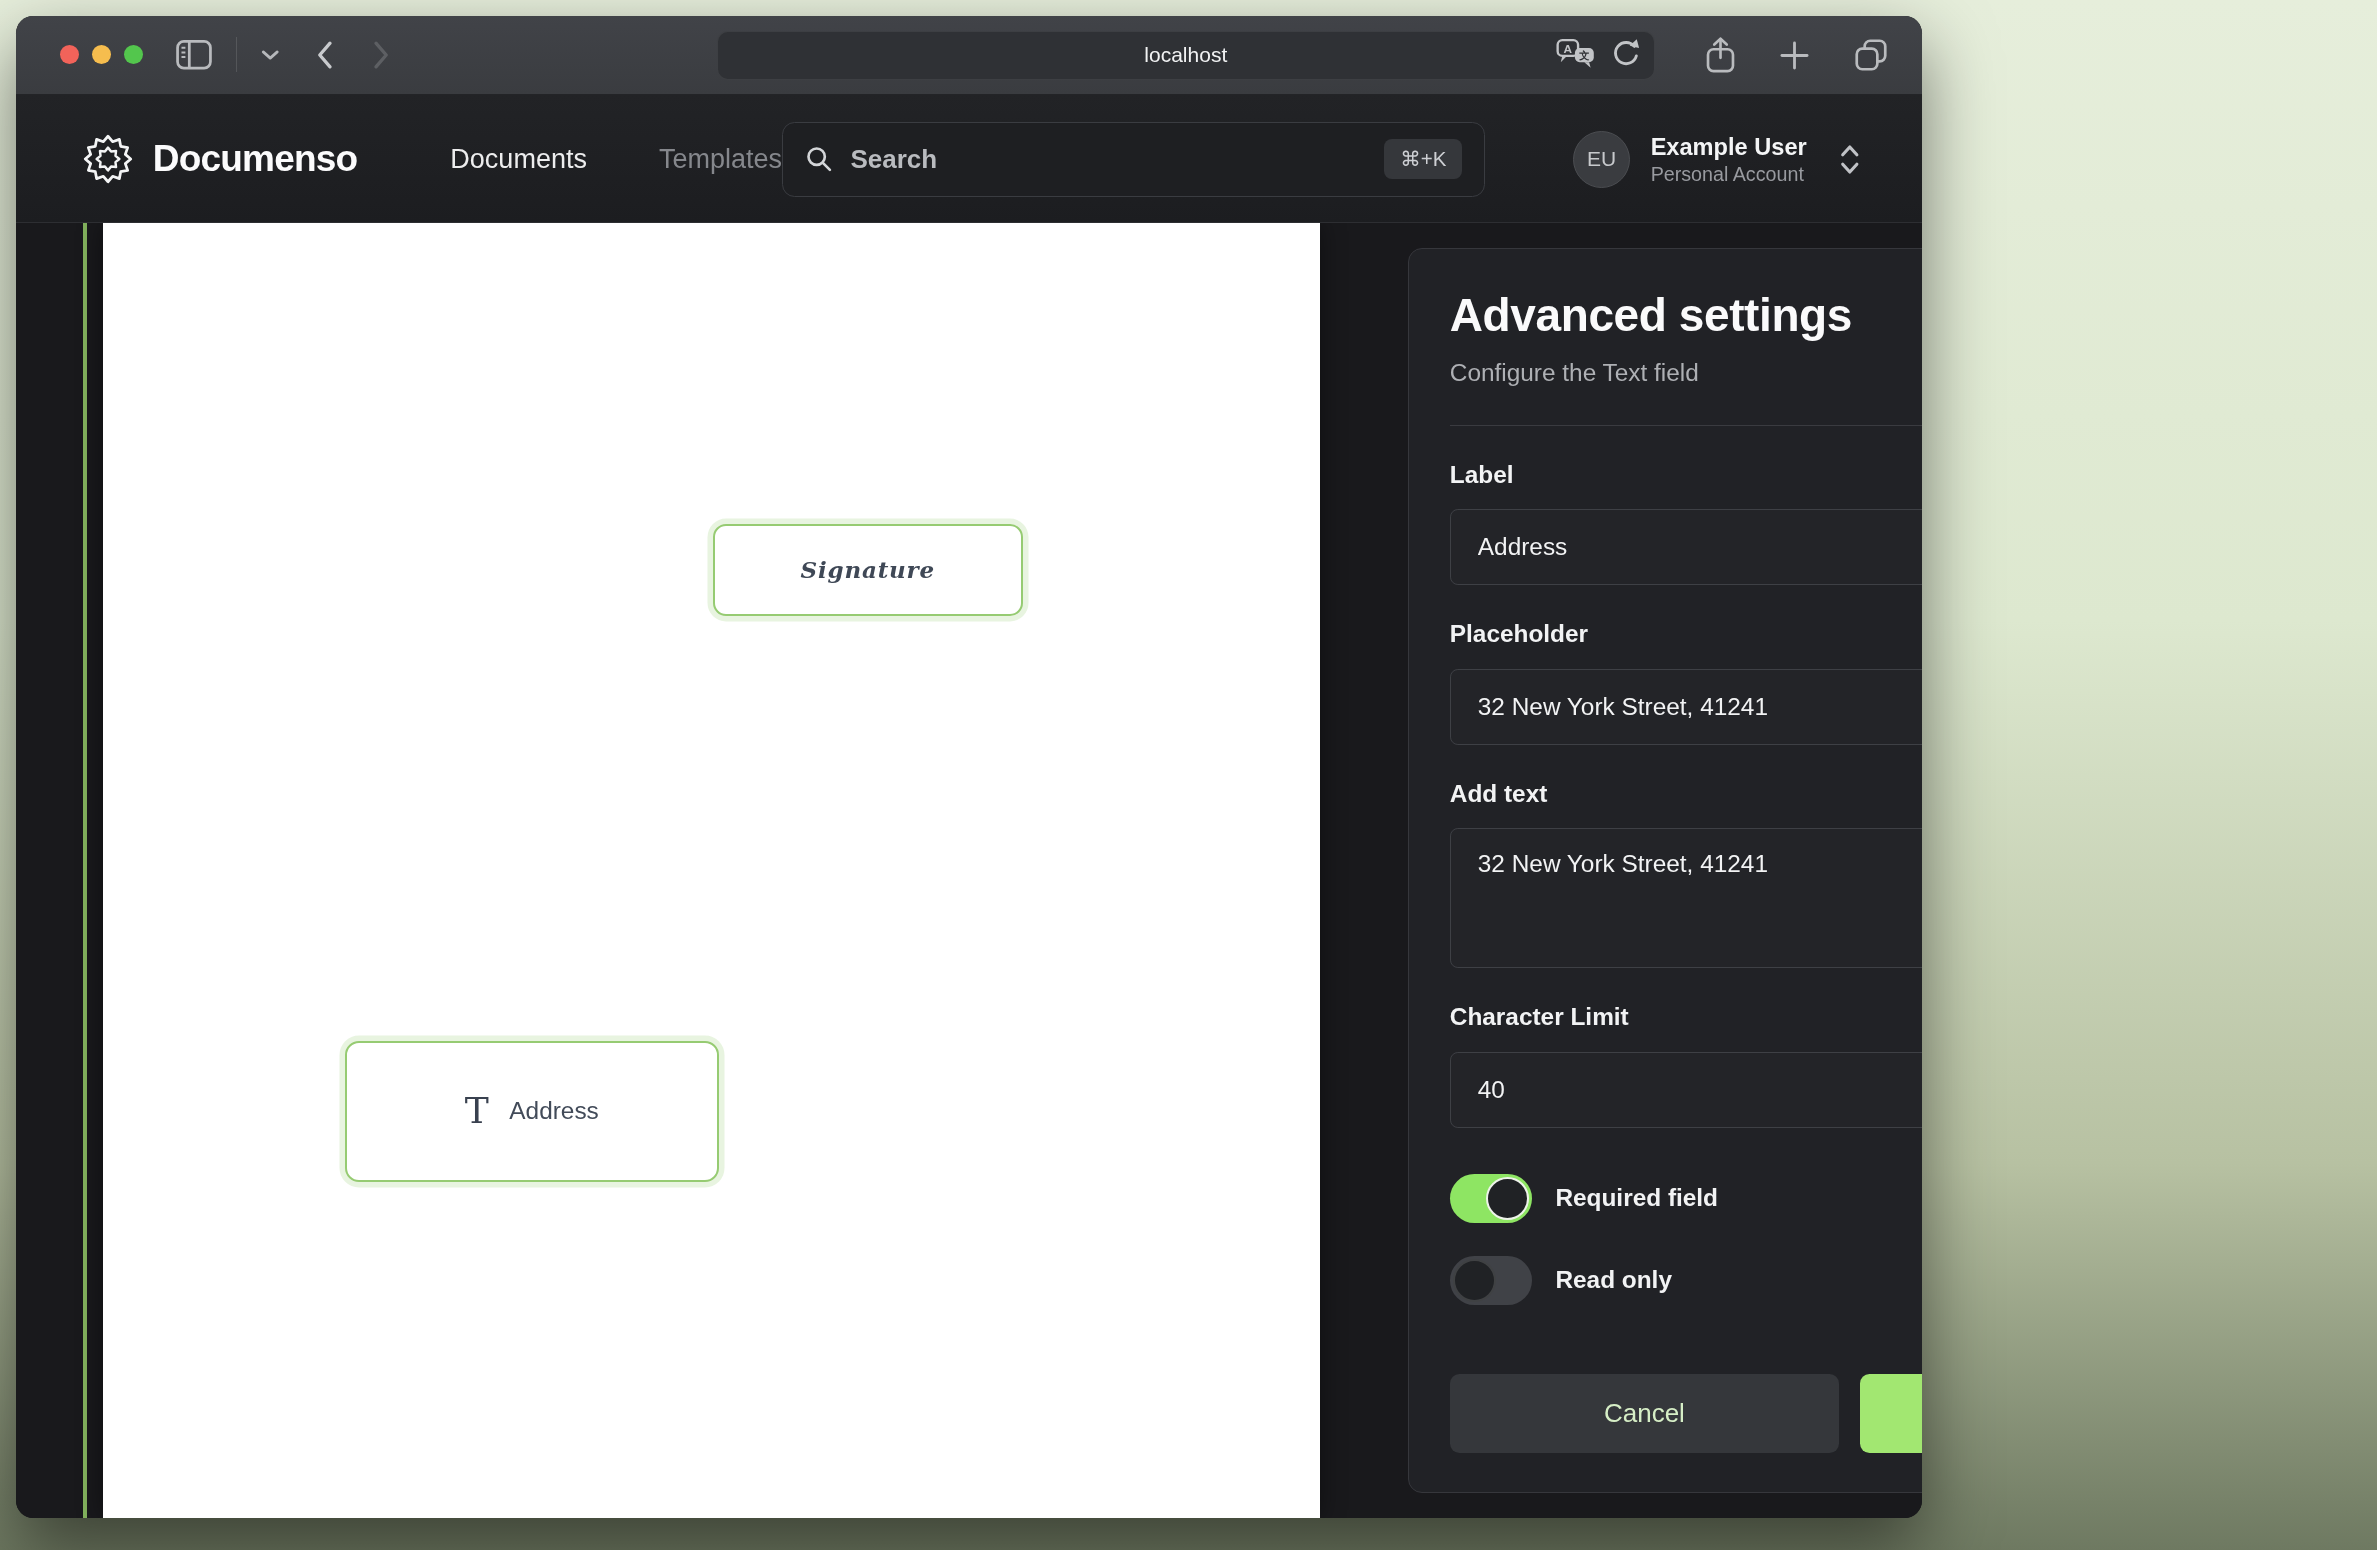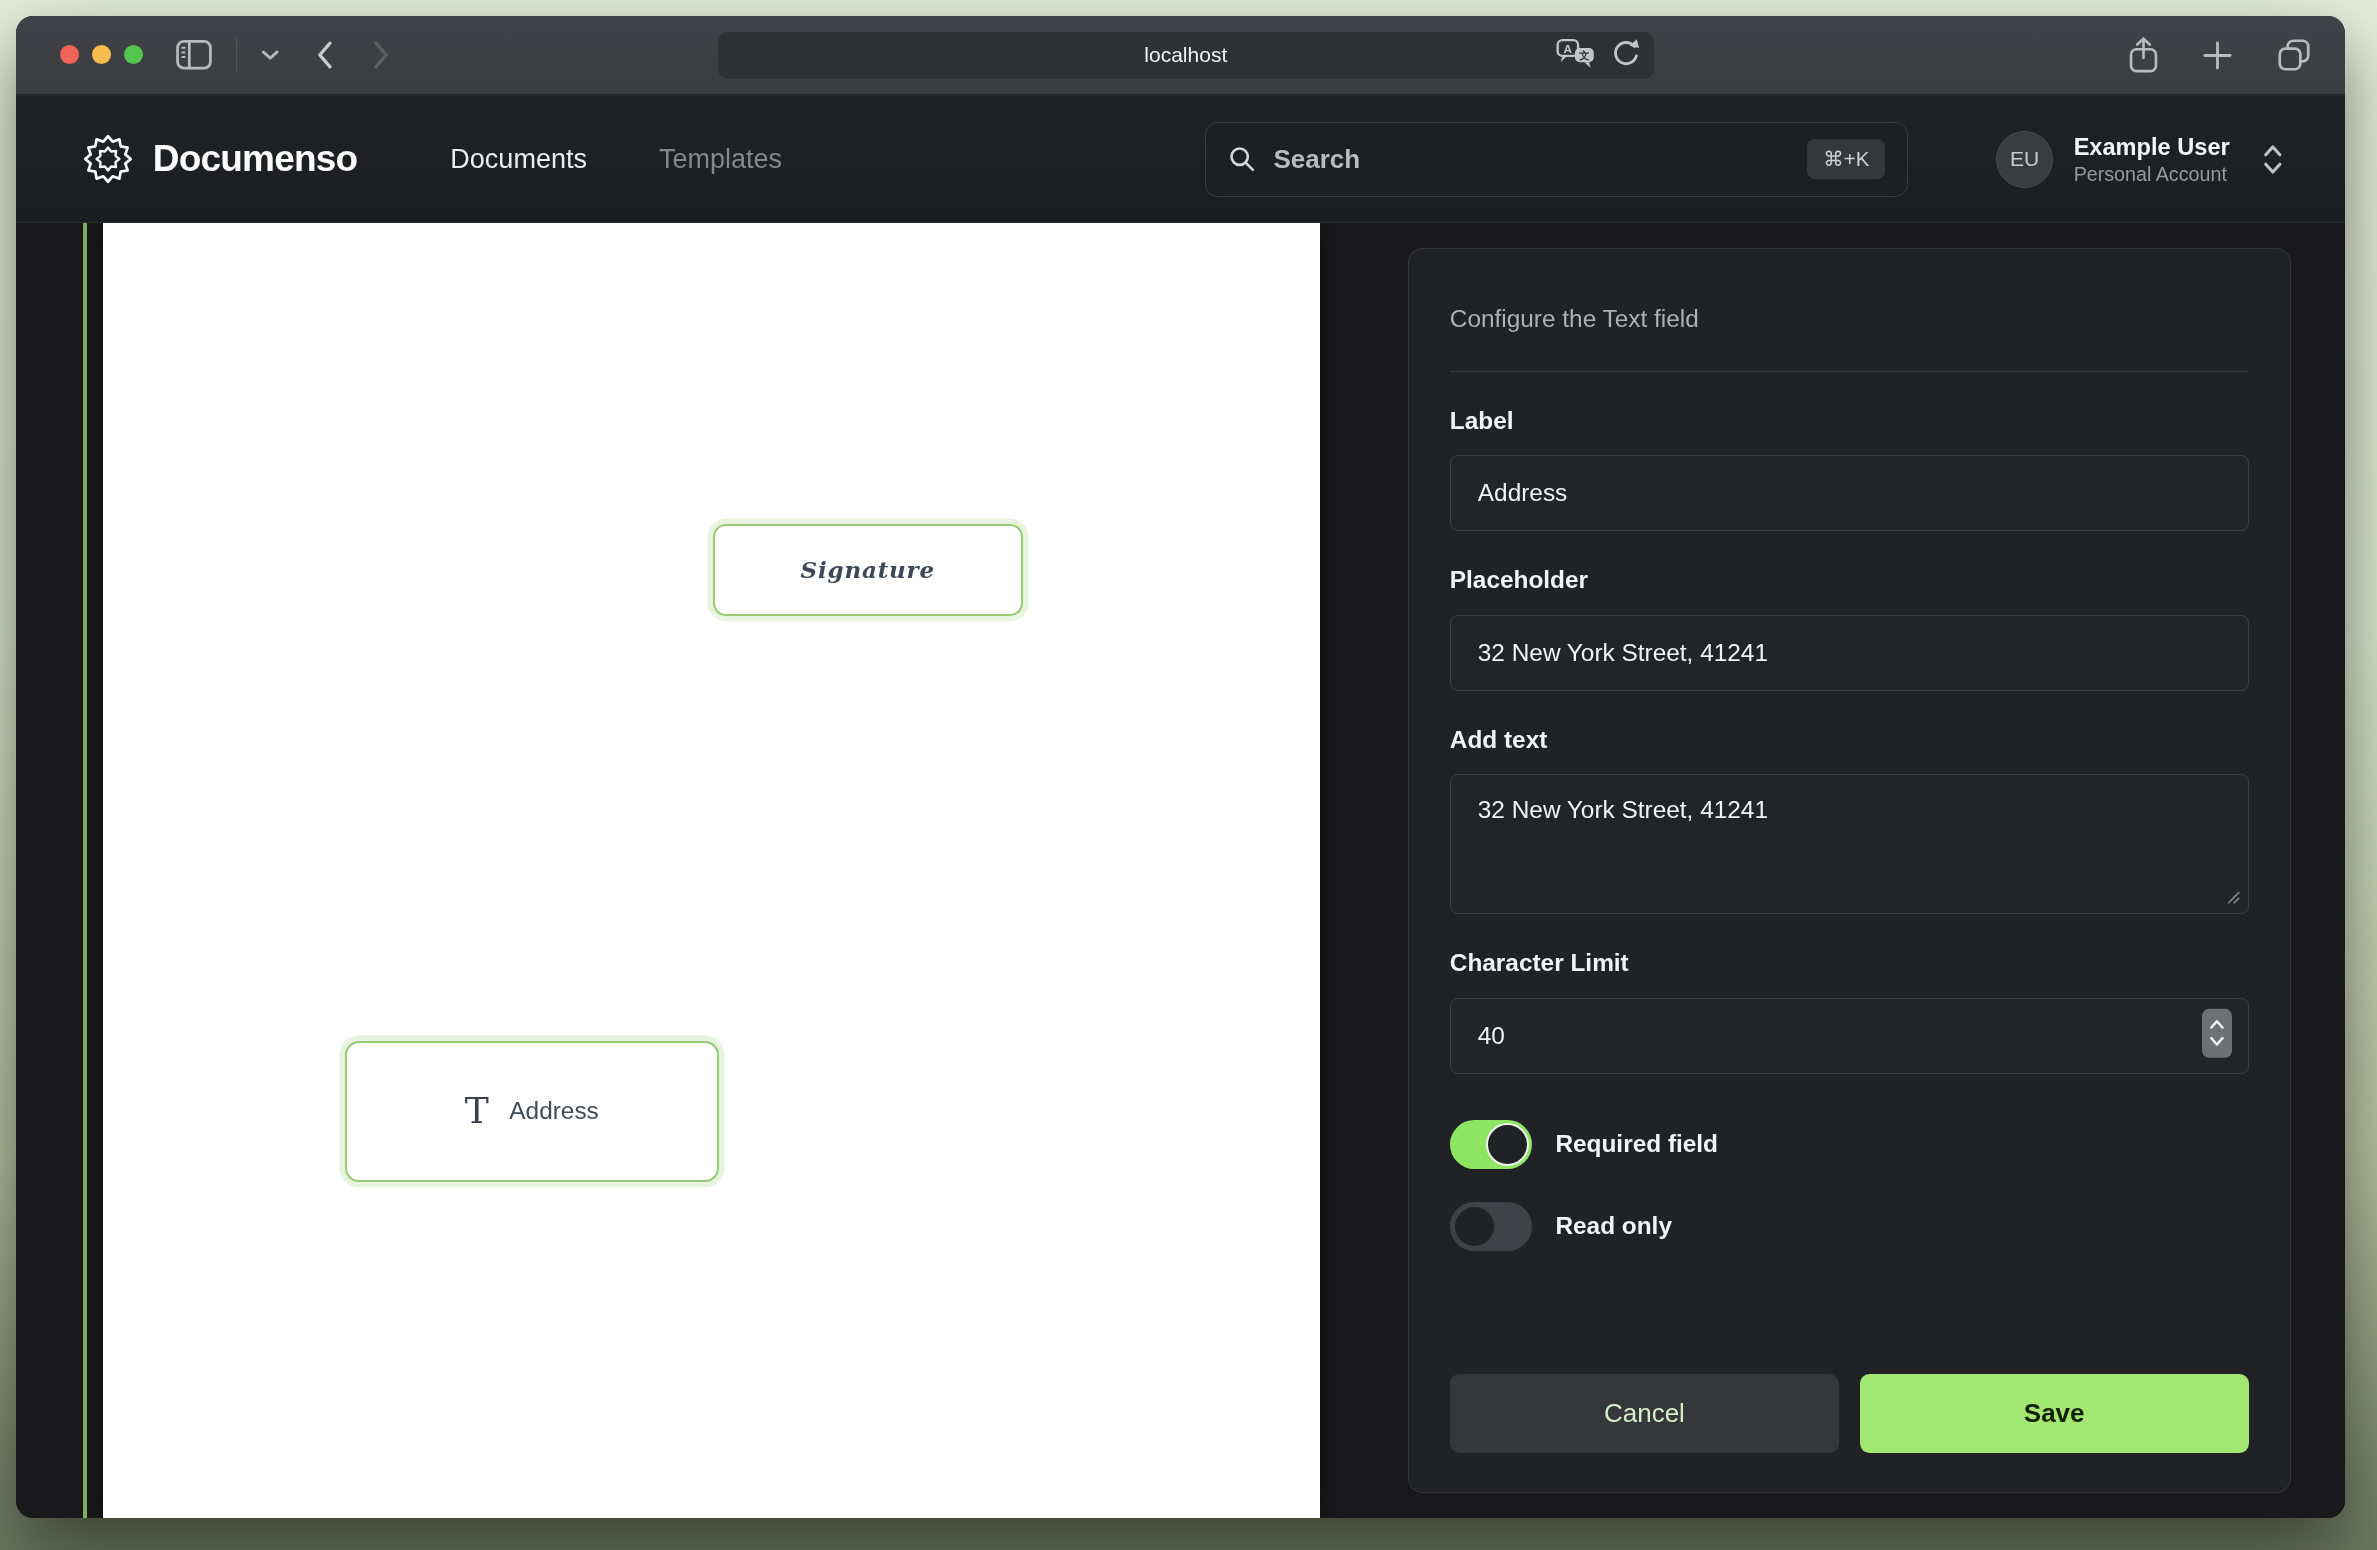--- a/index.html
+++ b/index.html
@@ -5,21 +5,21 @@
   * { margin:0; padding:0; box-sizing:border-box; }
   html,body { width:2377px; height:1551px; overflow:hidden; }
   body {
     font-family:"Liberation Sans", sans-serif;
     background:linear-gradient(180deg,#e6eedb 0%,#dde8cf 40%,#b7c1a2 75%,#6e7961 100%);
     position:relative;
   }
 
   
   .window {
-    position:absolute; left:15.8px; top:15.8px; width:2329px; height:1502px;
+    position:absolute; left:15.8px; top:15.8px; width:1906px; height:1502px;
     border-radius:17.3px; overflow:hidden; display:flex; flex-direction:column;
     background:#1b1c1e; box-shadow:0 28px 71px rgba(0,0,0,.5);
   }
 
   
   .chrome {
     height:79px; flex:none; position:relative;
     background:linear-gradient(#414348,#3a3c40);
     border-bottom:0.8px solid #232427;
     display:flex; align-items:center; padding:0 28px;
@@ -276,20 +276,21 @@
     <div class="field-box sig-box">
       <span class="sig-label">Signature</span>
     </div>
 
     <div class="field-box addr-box">
       <span class="addr-icon">T</span>
       <span class="addr-label">Address</span>
     </div>
 
     <aside class="panel">
+      <h1 class="panel-title">Advanced settings</h1>
       <div class="panel-subtitle">Configure the Text field</div>
       <div class="panel-divider"></div>
 
       <div class="section-heading mt-40">Label</div>
       <input class="text-input" type="text" value="Address" style="">
 
       <div class="section-heading mt-40">Placeholder</div>
       <input class="text-input" type="text" value="32 New York Street, 41241" style="">
 
       <div class="section-heading mt-40">Add text</div>

